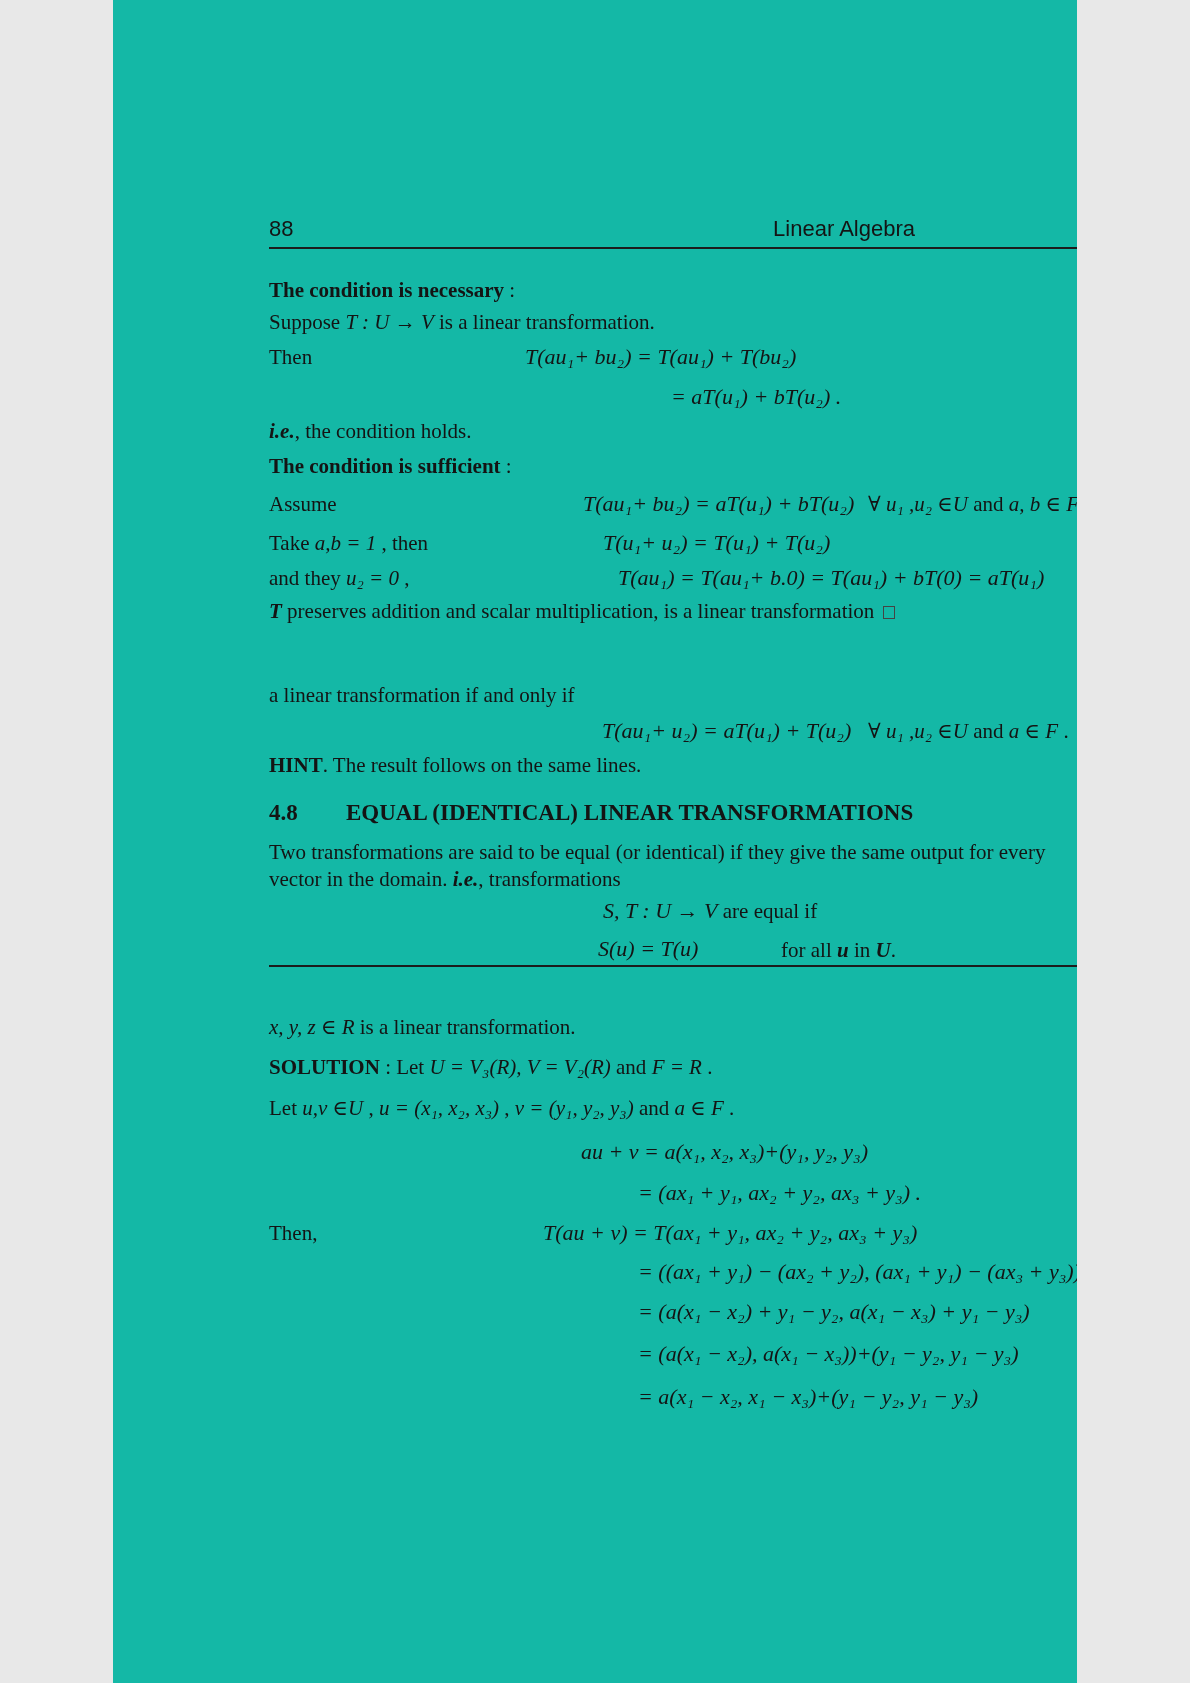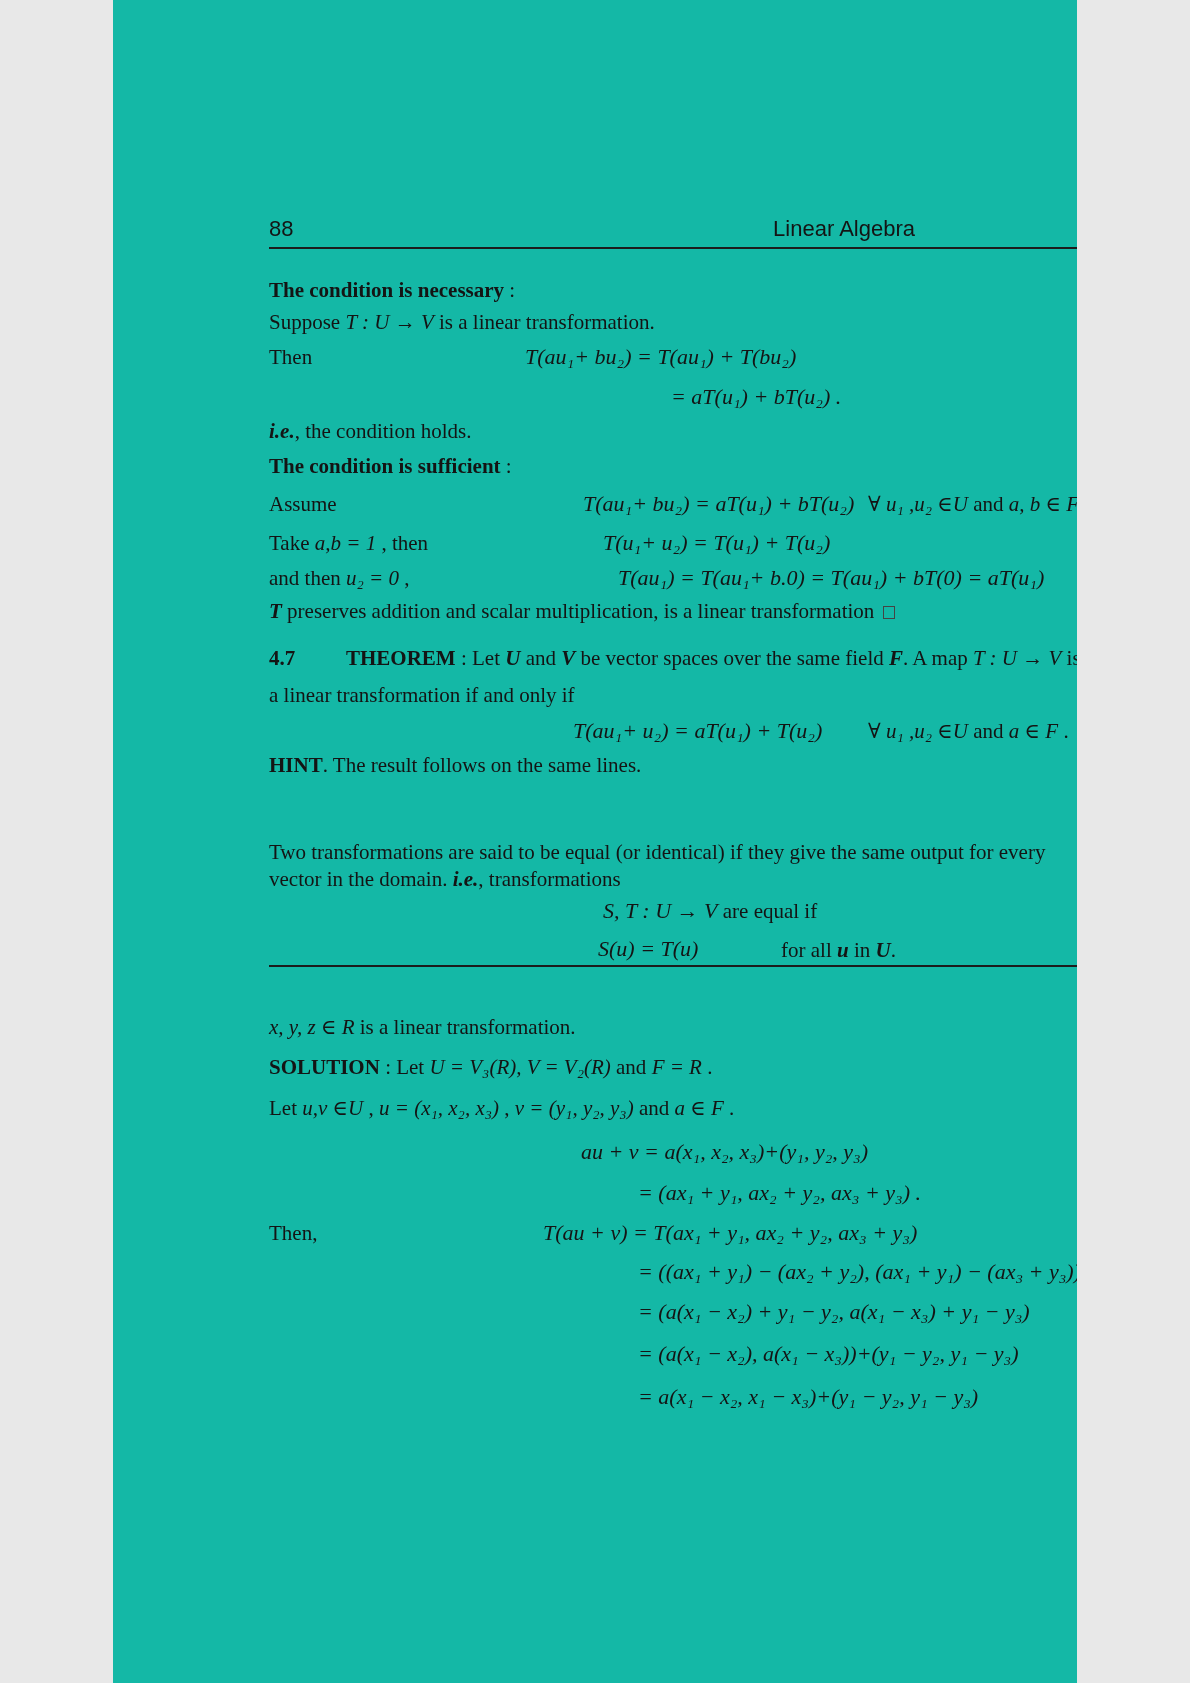--- a/index.html
+++ b/index.html
@@ -43,34 +43,34 @@
 
   <div class="abs" style="left:156px;top:454px"><span class="b">The condition is sufficient</span><span> :</span></div>
 
   <div class="abs" style="left:156px;top:492px">Assume</div>
   <div class="abs eq m" style="left:470px;top:491px">T(au₁+ bu₂) = aT(u₁) + bT(u₂)</div>
   <div class="abs" style="left:755px;top:492px"><span class="m">∀ u₁ ,u₂ ∈U</span><span> and </span><span class="m">a, b ∈ F</span><span> .</span></div>
 
   <div class="abs" style="left:156px;top:531px"><span>Take </span><span class="m">a,b = 1</span><span> , then</span></div>
   <div class="abs eq m" style="left:490px;top:530px">T(u₁+ u₂) = T(u₁) + T(u₂)</div>
 
-  <div class="abs" style="left:156px;top:566px"><span>and then </span><span class="m">u₂ = 0</span><span> ,</span></div>
+  <div class="abs" style="left:156px;top:566px"><span>and they </span><span class="m">u₂ = 0</span><span> ,</span></div>
   <div class="abs eq m" style="left:505px;top:565px">T(au₁) = T(au₁+ b.0) = T(au₁) + bT(0) = aT(u₁)</div>
 
   <div class="abs" style="left:156px;top:599px"><span class="i">T</span><span> preserves addition and scalar multiplication, is a linear transformation</span><span class="qed"></span></div>
 
-  <div class="abs" style="left:156px;top:646px"><span class="num">4.7</span><span class="b">THEOREM</span><span> : Let </span><span class="i">U</span><span> and </span><span class="i">V</span><span> be vector spaces over the same field </span><span class="i">F</span><span>. A map </span><span class="m">T : U → V</span><span> is</span></div>
 
   <div class="abs" style="left:156px;top:683px">a linear transformation if and only if</div>
 
-  <div class="abs eq m" style="left:460px;top:718px">T(au₁+ u₂) = aT(u₁) + T(u₂)</div>
+  <div class="abs eq m" style="left:489px;top:718px">T(au₁+ u₂) = aT(u₁) + T(u₂)</div>
   <div class="abs" style="left:755px;top:719px"><span class="m">∀ u₁ ,u₂ ∈U</span><span> and </span><span class="m">a ∈ F</span><span> .</span></div>
 
   <div class="abs" style="left:156px;top:753px"><span class="b">HINT</span><span>. The result follows on the same lines.</span></div>
 
+  <div class="abs sec-title" style="left:156px;top:799px"><span class="num">4.8</span><span class="b">EQUAL (IDENTICAL) LINEAR TRANSFORMATIONS</span></div>
 
   <div class="abs" style="left:156px;top:867px"><span>vector in the domain. </span><span class="i">i.e.</span><span>, transformations</span></div>
   <div class="abs" style="left:156px;top:840px">Two transformations are said to be equal (or identical) if they give the same output for every</div>
 
   <div class="abs eq" style="left:490px;top:898px"><span class="m">S, T : U → V</span><span style="font-size:21px">  are equal if</span></div>
 
   <div class="abs eq m" style="left:485px;top:936px">S(u) = T(u)</div>
   <div class="abs" style="left:668px;top:938px"><span>for all </span><span class="i">u</span><span> in </span><span class="i">U</span><span>.</span></div>
 
   <div class="rule" style="left:156px;top:965px;width:871px"></div>

